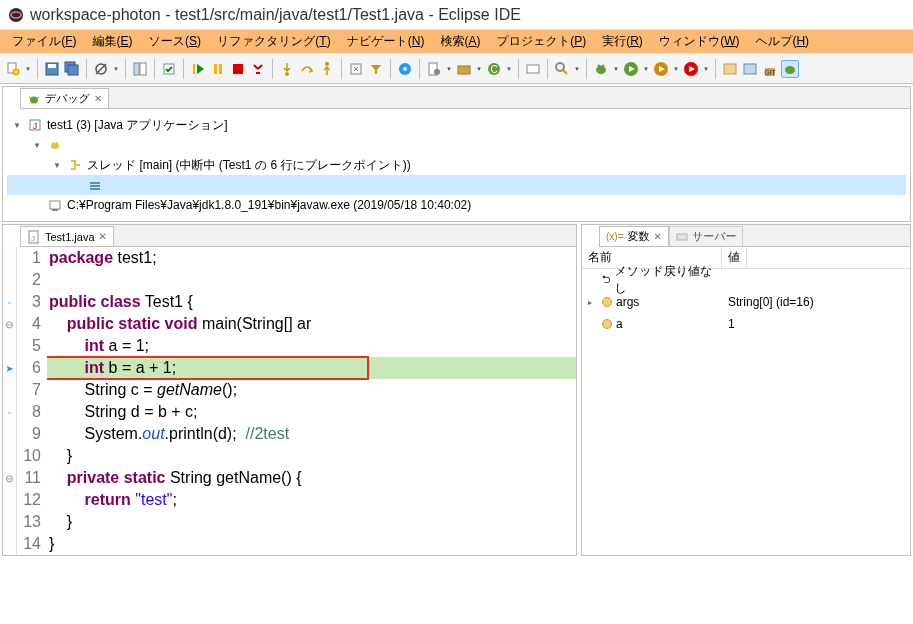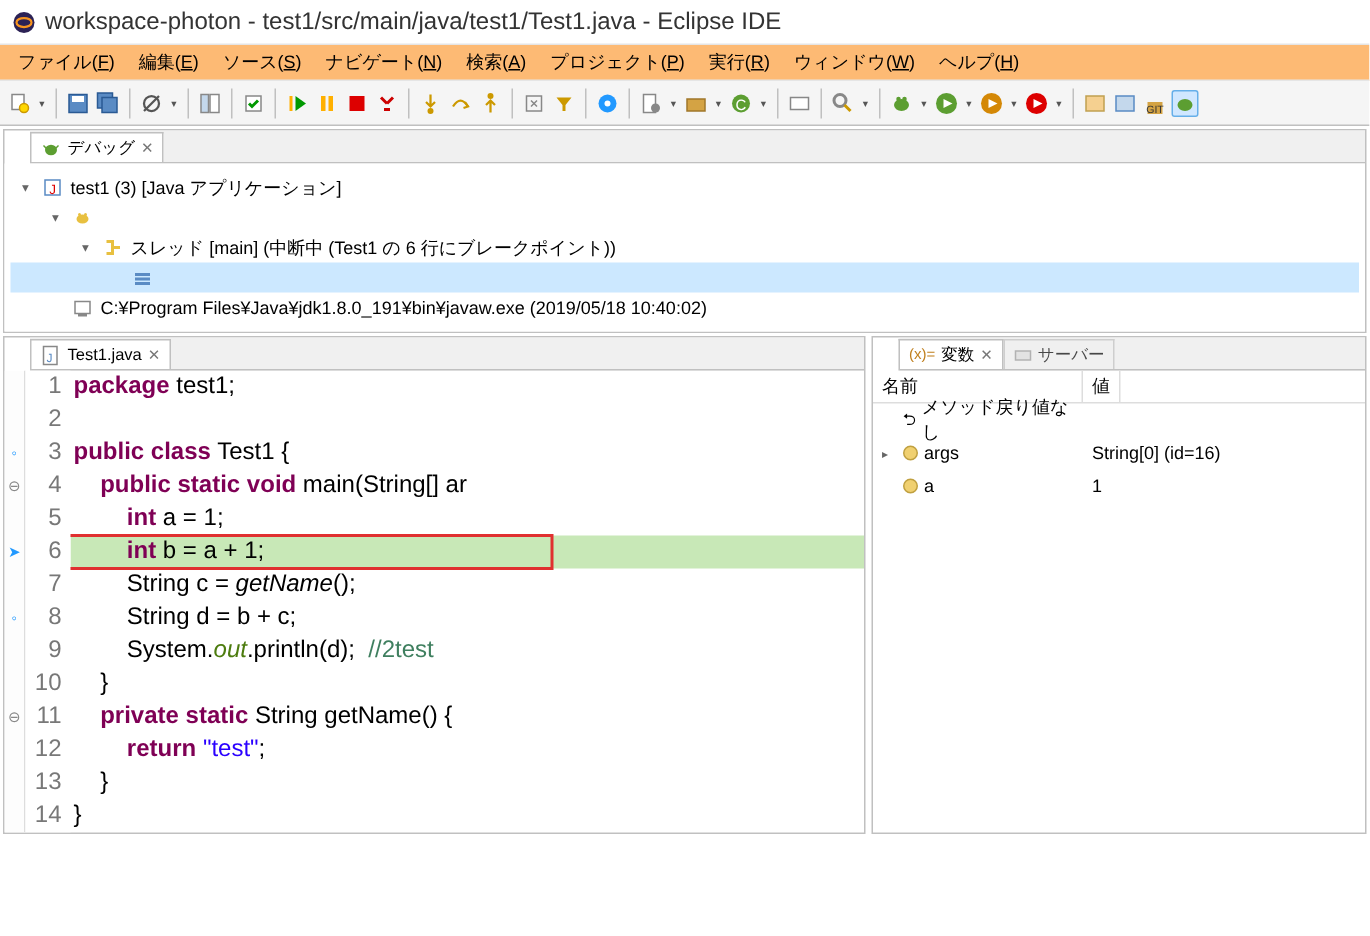--- a/index.html
+++ b/index.html
@@ -44,21 +44,21 @@
 .gutter { width: 30px; background: #fff; text-align: right; padding-right: 6px; color: #787878; line-height: 22px; }
 .gutter .ln { height: 22px; }
 .code-area { flex: 1; position: relative; overflow: hidden; }
 .code-line { height: 22px; line-height: 22px; white-space: pre; padding-left: 2px; }
 .code-line.current { background: #c8e8b7; }
 .red-box { position: absolute; border: 2px solid #e03030; left: -18px; width: 340px; height: 24px; top: 109px; pointer-events: none; }
 
 .kw { color: #7f0055; font-weight: bold; }
 .str { color: #2a00ff; }
 .cmt { color: #3f7f5f; }
-.fld { color: #4d7c0f; font-style: italic; }
+.fld { color: #1d4ed8; font-style: italic; }
 .mtd { font-style: italic; }
 
 .vars-header { display: flex; height: 22px; border-bottom: 1px solid #ddd; font-size: 12px; }
 .vars-header .col { padding: 2px 6px; border-right: 1px solid #ddd; }
 .vars-header .col1 { width: 140px; }
 .vars-body { flex: 1; font-size: 12px; }
 .var-row { display: flex; height: 22px; align-items: center; }
 .var-row .c1 { width: 140px; padding-left: 6px; display: flex; align-items: center; gap: 4px; }
 .var-row .c2 { padding-left: 6px; }
 .var-row .tri { width: 10px; font-size: 8px; color: #666; }
@@ -76,20 +76,21 @@
         <ellipse cx="8" cy="8" rx="5" ry="3" fill="none" stroke="#f7941e" stroke-width="1.5"></ellipse>
       </svg>
   </span>
   <span class="title">workspace-photon - test1/src/main/java/test1/Test1.java - Eclipse IDE</span>
 </div>
 
 <div class="menubar">
   <div class="menu-item"><span>ファイル</span>(<span class="mnemonic">F</span>)</div>
   <div class="menu-item"><span>編集</span>(<span class="mnemonic">E</span>)</div>
   <div class="menu-item"><span>ソース</span>(<span class="mnemonic">S</span>)</div>
+  <div class="menu-item"><span>リファクタリング</span>(<span class="mnemonic">T</span>)</div>
   <div class="menu-item"><span>ナビゲート</span>(<span class="mnemonic">N</span>)</div>
   <div class="menu-item"><span>検索</span>(<span class="mnemonic">A</span>)</div>
   <div class="menu-item"><span>プロジェクト</span>(<span class="mnemonic">P</span>)</div>
   <div class="menu-item"><span>実行</span>(<span class="mnemonic">R</span>)</div>
   <div class="menu-item"><span>ウィンドウ</span>(<span class="mnemonic">W</span>)</div>
   <div class="menu-item"><span>ヘルプ</span>(<span class="mnemonic">H</span>)</div>
 </div>
 
 <div class="toolbar">
   <div class="tb-btn">

